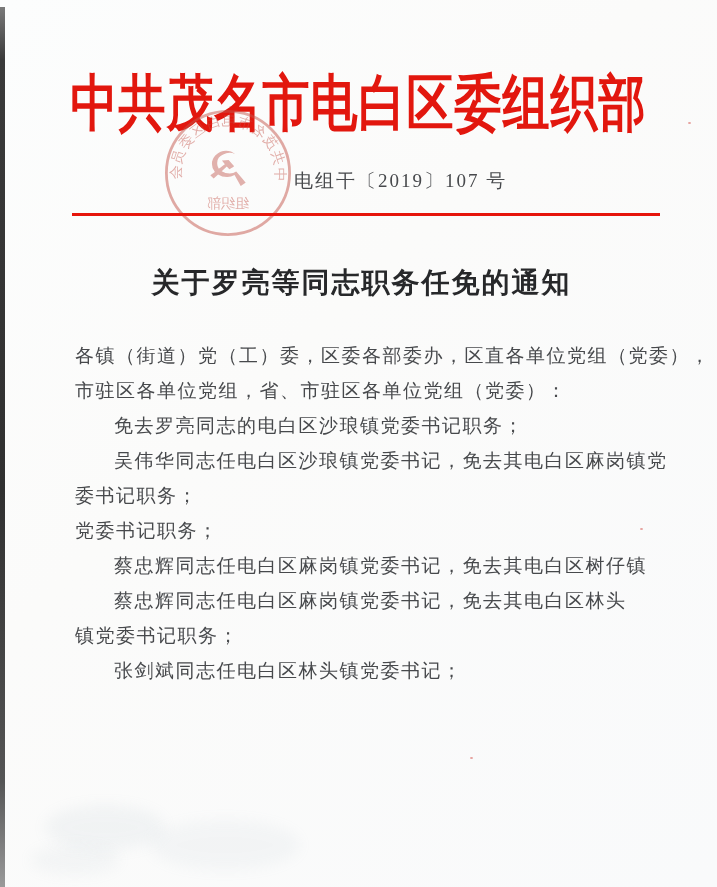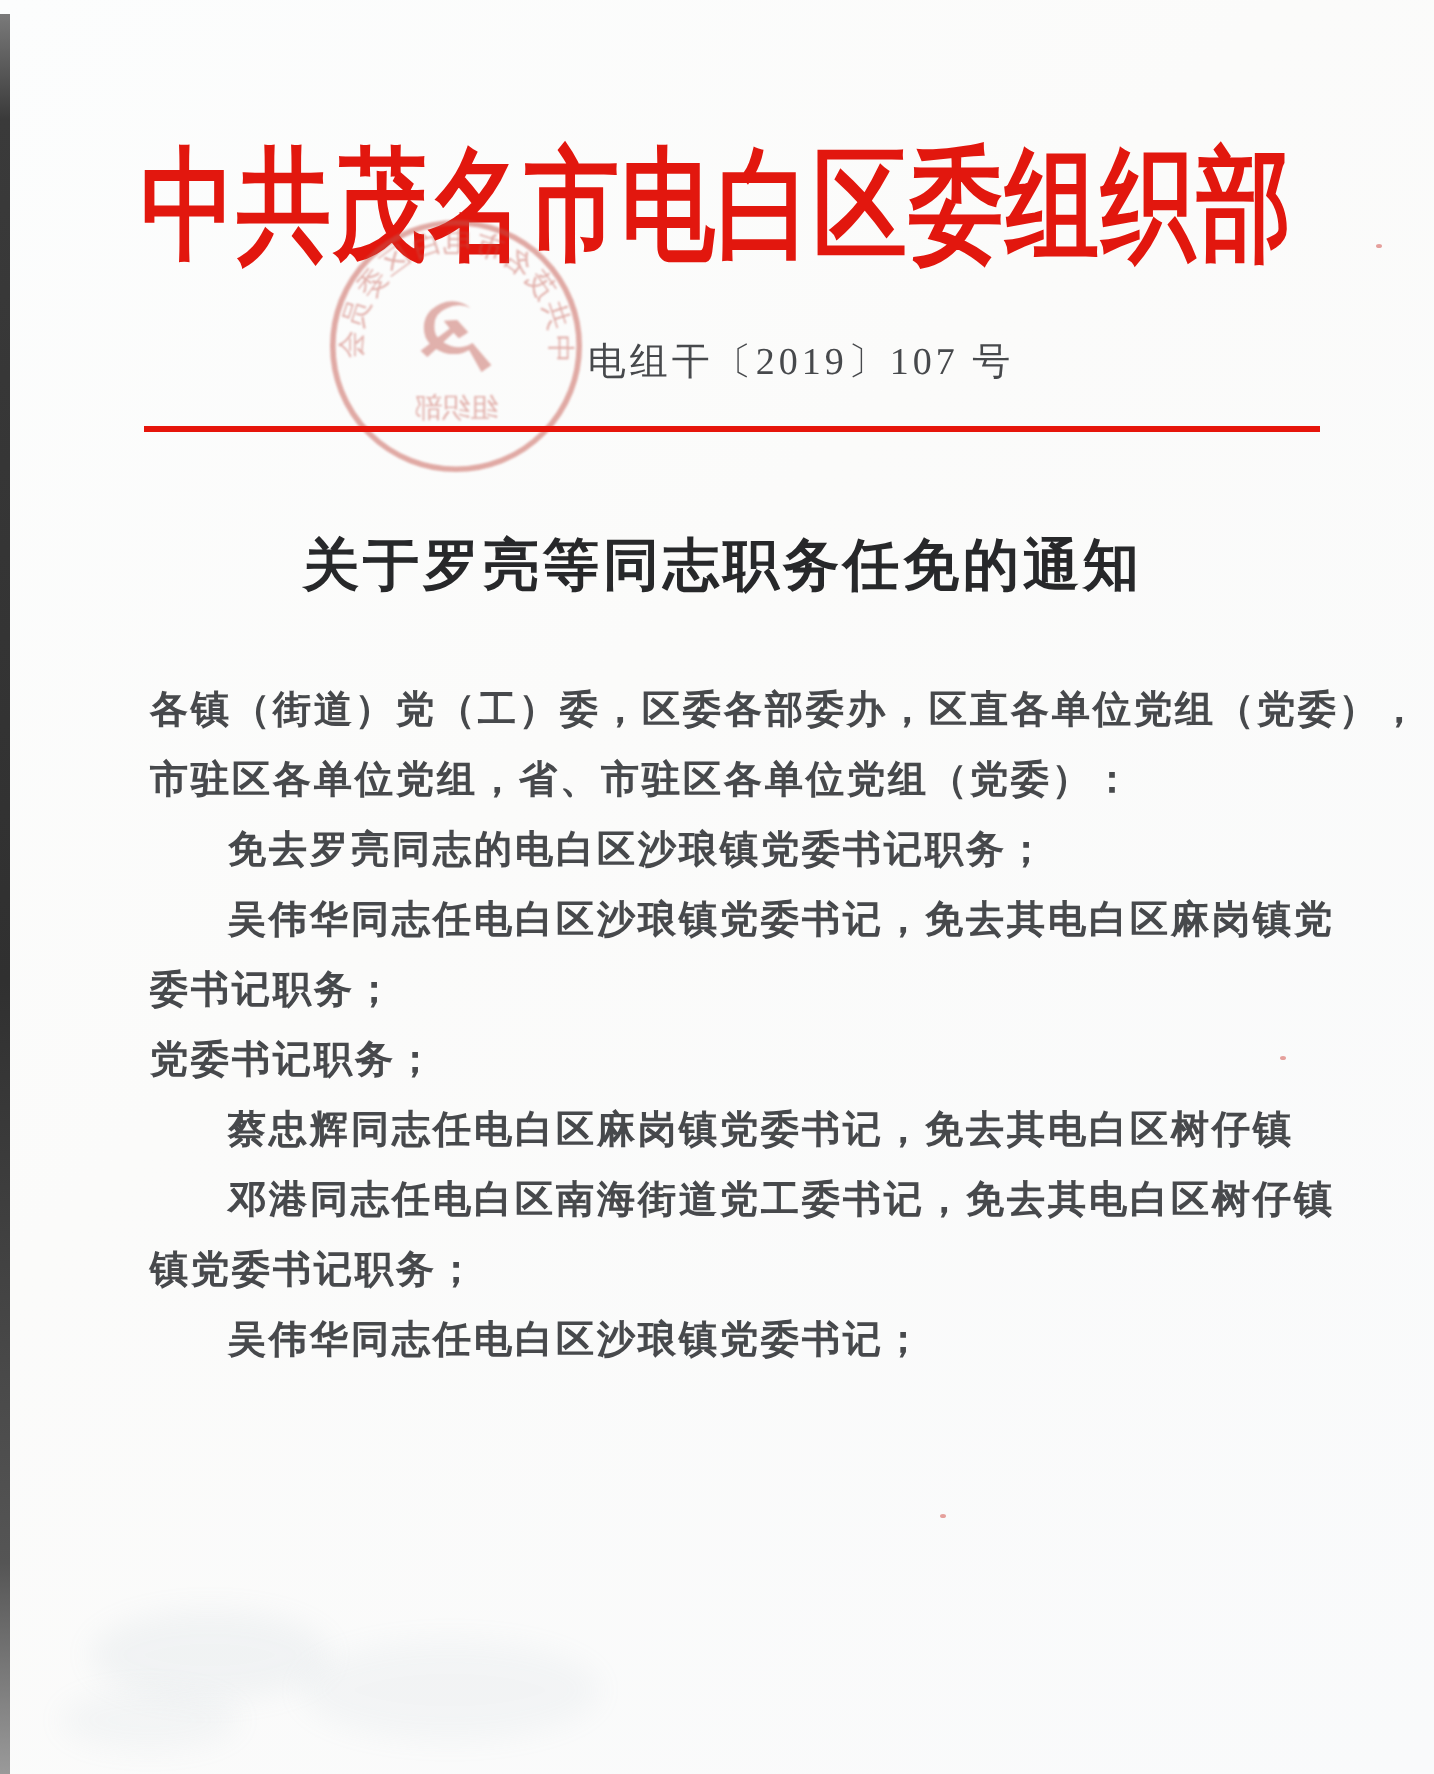--- a/index.html
+++ b/index.html
@@ -39,21 +39,21 @@
     background:#e6150b;z-index:3;
   }
   
   .doc-title{
     position:absolute;top:261px;left:0;width:100%;margin:3px;
     text-align:center;color:#27282a;font-weight:bold;
     font-size:28px;letter-spacing:2px;white-space:nowrap;
   }
   
   .body-block{
-    position:absolute;top:338px;left:75px;width:600px;z-index:2;font-weight:bold;
+    position:absolute;top:338px;left:75px;width:600px;z-index:2;
   }
   .bl{
     height:35px;line-height:35px;white-space:nowrap;
     color:#47494c;font-size:19px;letter-spacing:1.5px;
   }
   .bl.ind{padding-left:39px;}
   
   .seal{
     position:absolute;left:158px;top:103px;width:140px;height:140px;
     opacity:0.55;filter:blur(0.6px);z-index:1;
@@ -103,23 +103,23 @@
   <h2 class="doc-title">关于罗亮等同志职务任免的通知</h2>
 
   <div class="body-block">
     <div class="bl">各镇（街道）党（工）委，区委各部委办，区直各单位党组（党委），</div>
     <div class="bl">市驻区各单位党组，省、市驻区各单位党组（党委）：</div>
     <div class="bl ind">免去罗亮同志的电白区沙琅镇党委书记职务；</div>
     <div class="bl ind">吴伟华同志任电白区沙琅镇党委书记，免去其电白区麻岗镇党</div>
     <div class="bl">委书记职务；</div>
     <div class="bl">党委书记职务；</div>
     <div class="bl ind">蔡忠辉同志任电白区麻岗镇党委书记，免去其电白区树仔镇</div>
-    <div class="bl ind">邓港同志任电白区南海街道党工委书记，免去其电白区树仔镇</div>
+    <div class="bl ind">蔡忠辉同志任电白区麻岗镇党委书记，免去其电白区林头</div>
     <div class="bl">镇党委书记职务；</div>
-    <div class="bl ind">吴伟华同志任电白区沙琅镇党委书记；</div>
+    <div class="bl ind">张剑斌同志任电白区林头镇党委书记；</div>
   </div>
 
   <div class="smudge s1"></div>
   <div class="smudge s2"></div>
   <div class="smudge s3"></div>
   <div class="speck sp1"></div>
   <div class="speck sp2"></div>
   <div class="speck sp3"></div>
 
 </div>

